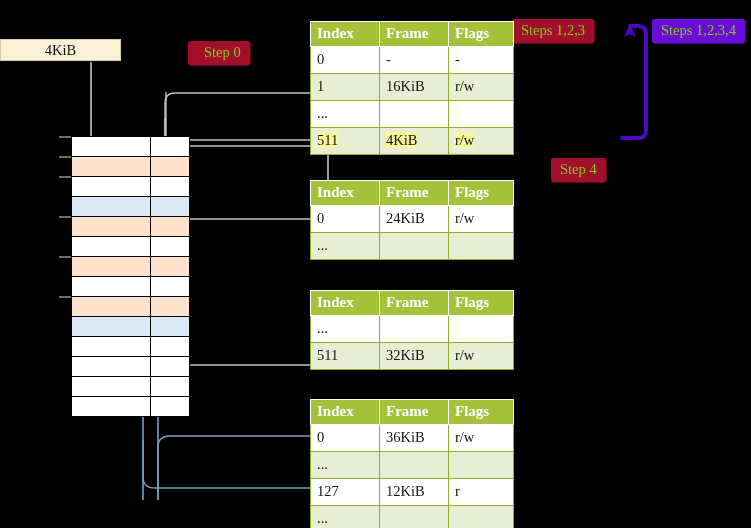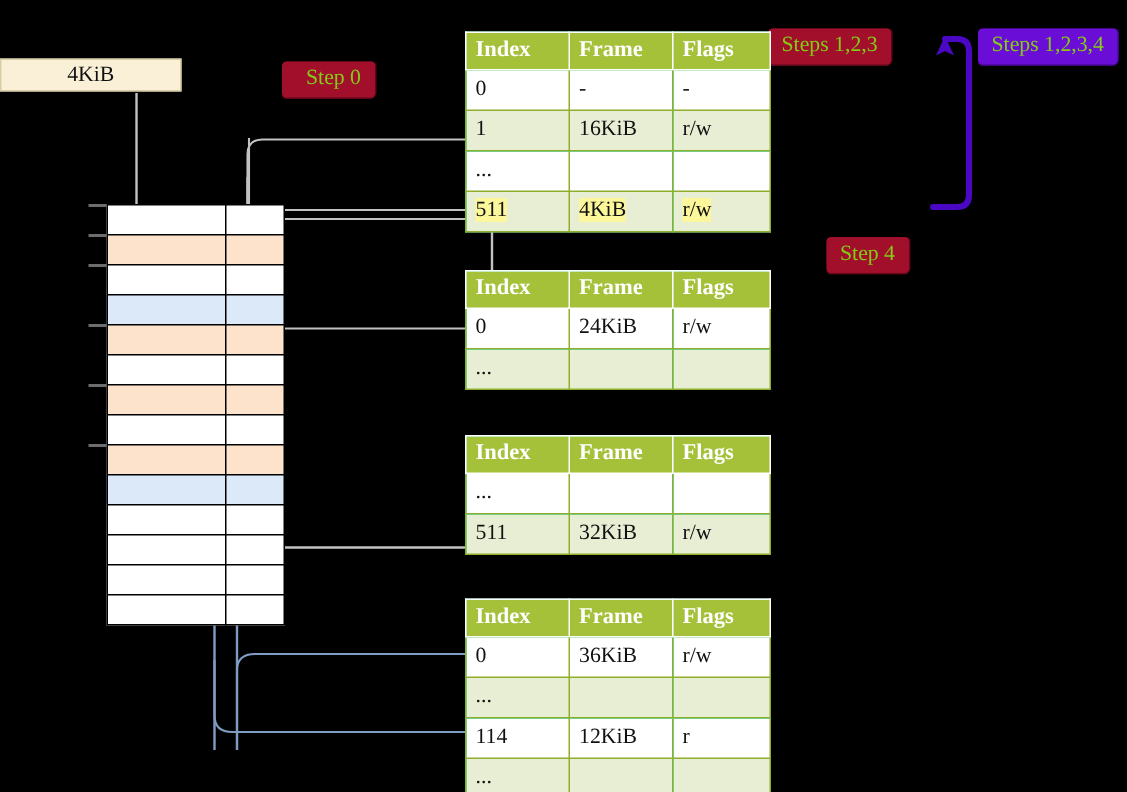--- a/index.html
+++ b/index.html
@@ -298,21 +298,21 @@
           <td class="col-index">0</td>
           <td class="col-frame">36KiB</td>
           <td class="col-flags">r/w</td>
         </tr>
         <tr class="alt">
           <td class="col-index">...</td>
           <td class="col-frame"></td>
           <td class="col-flags"></td>
         </tr>
         <tr class="plain">
-          <td class="col-index">114</td>
+          <td class="col-index">127</td>
           <td class="col-frame">12KiB</td>
           <td class="col-flags">r</td>
         </tr>
         <tr class="alt">
           <td class="col-index">...</td>
           <td class="col-frame"></td>
           <td class="col-flags"></td>
         </tr>
       </tbody>
     </table>

